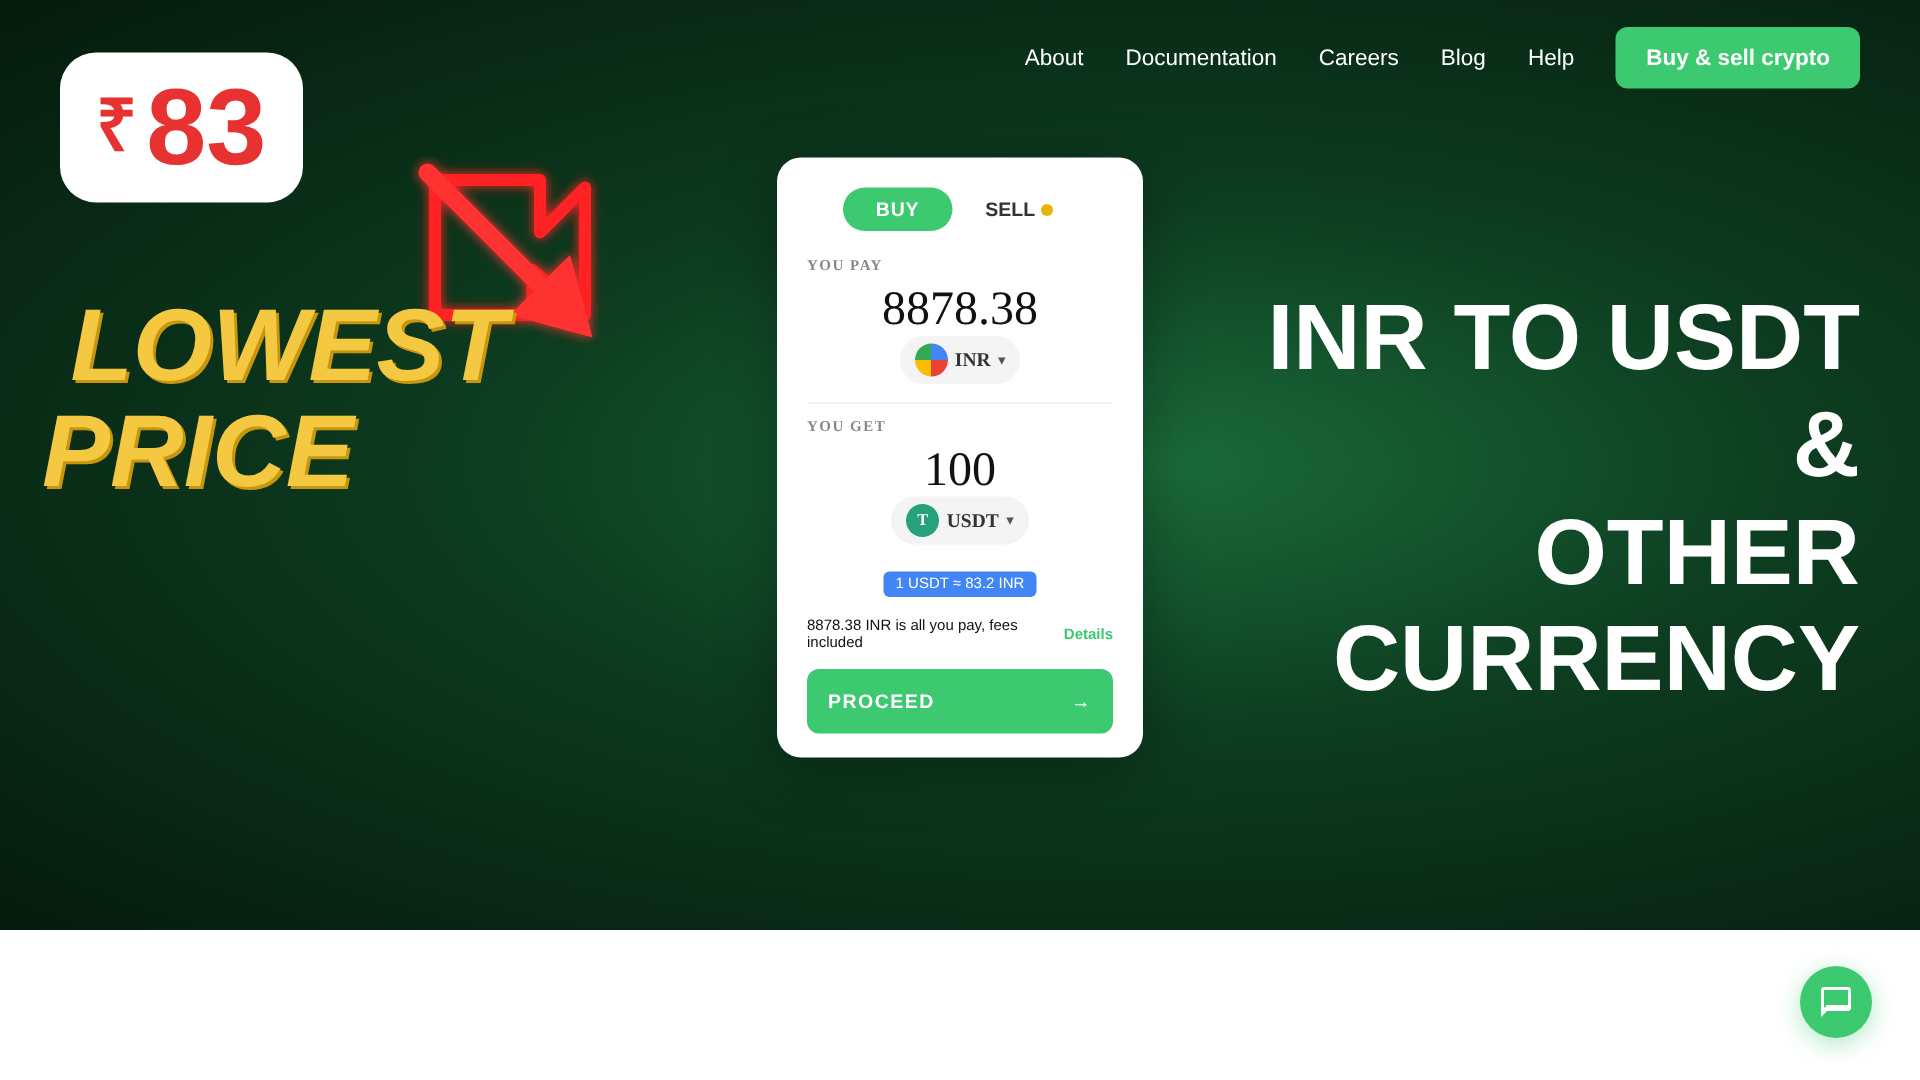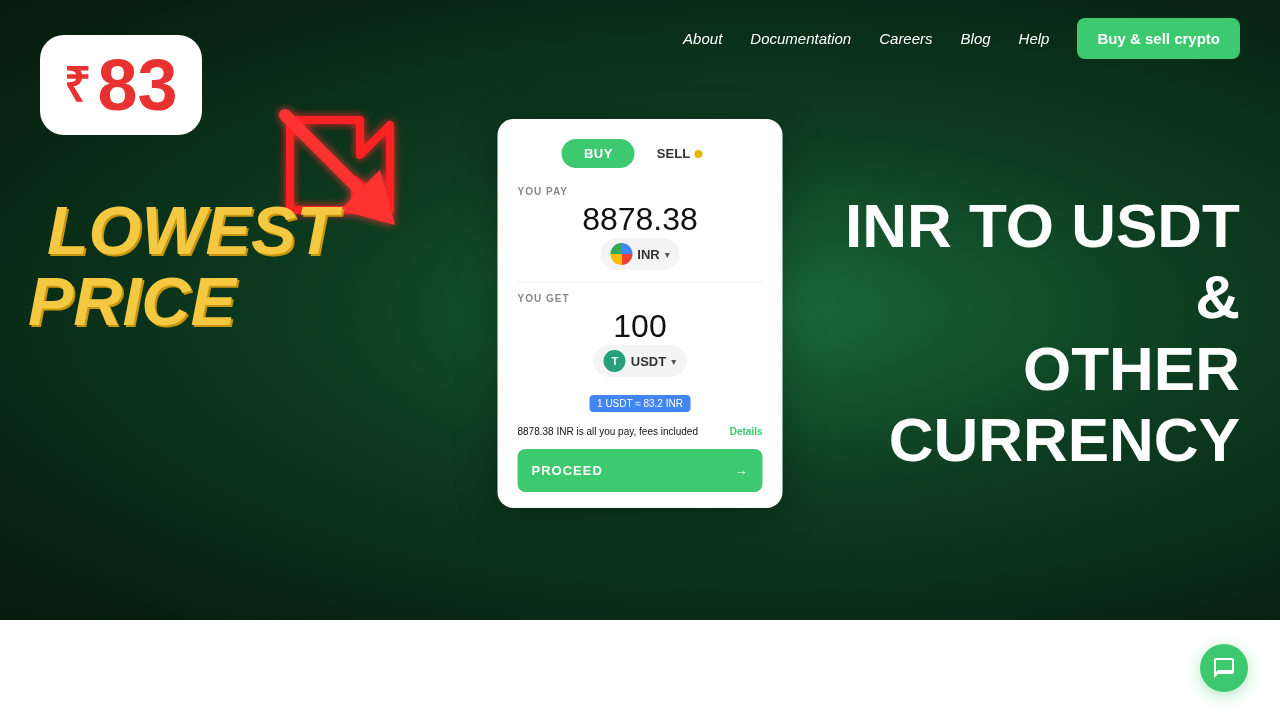--- a/index.html
+++ b/index.html
@@ -31,21 +31,20 @@
       justify-content: flex-end;
       padding: 18px 40px;
       gap: 28px;
       z-index: 10;
     }
     .nav-link {
       color: #ffffff;
       font-size: 15px;
       text-decoration: none;
       cursor: pointer;
-      font-style: italic;
     }
     .nav-cta {
       background: #3dc970;
       color: #fff;
       border: none;
       border-radius: 8px;
       padding: 12px 20px;
       font-size: 15px;
       font-weight: 600;
       cursor: pointer;
@@ -129,24 +128,24 @@
     }
     .right-text-other {
       font-size: 62px;
       font-weight: 900;
       line-height: 1.15;
     }
 
     
     .widget-card {
       position: absolute;
-      top: 119px;
+      top: 105px;
       left: 50%;
       transform: translateX(-50%);
-      width: 285px;
+      width: 244px;
       background: #fff;
       border-radius: 16px;
       padding: 20px 20px 16px;
       box-shadow: 0 8px 40px rgba(0,0,0,0.3);
     }
 
     .buy-sell-tabs {
       display: flex;
       justify-content: center;
       gap: 6px;
@@ -178,20 +177,21 @@
     .sell-dot {
       width: 8px;
       height: 8px;
       background: #e8b400;
       border-radius: 50%;
       display: inline-block;
     }
 
     .field-section {
       margin-bottom: 12px;
+      font-family: Liberation Serif, serif;
     }
     .field-label {
       font-size: 10px;
       color: #888;
       font-weight: 600;
       letter-spacing: 1px;
       margin-bottom: 4px;
     }
     .field-row {
       display: flex;

